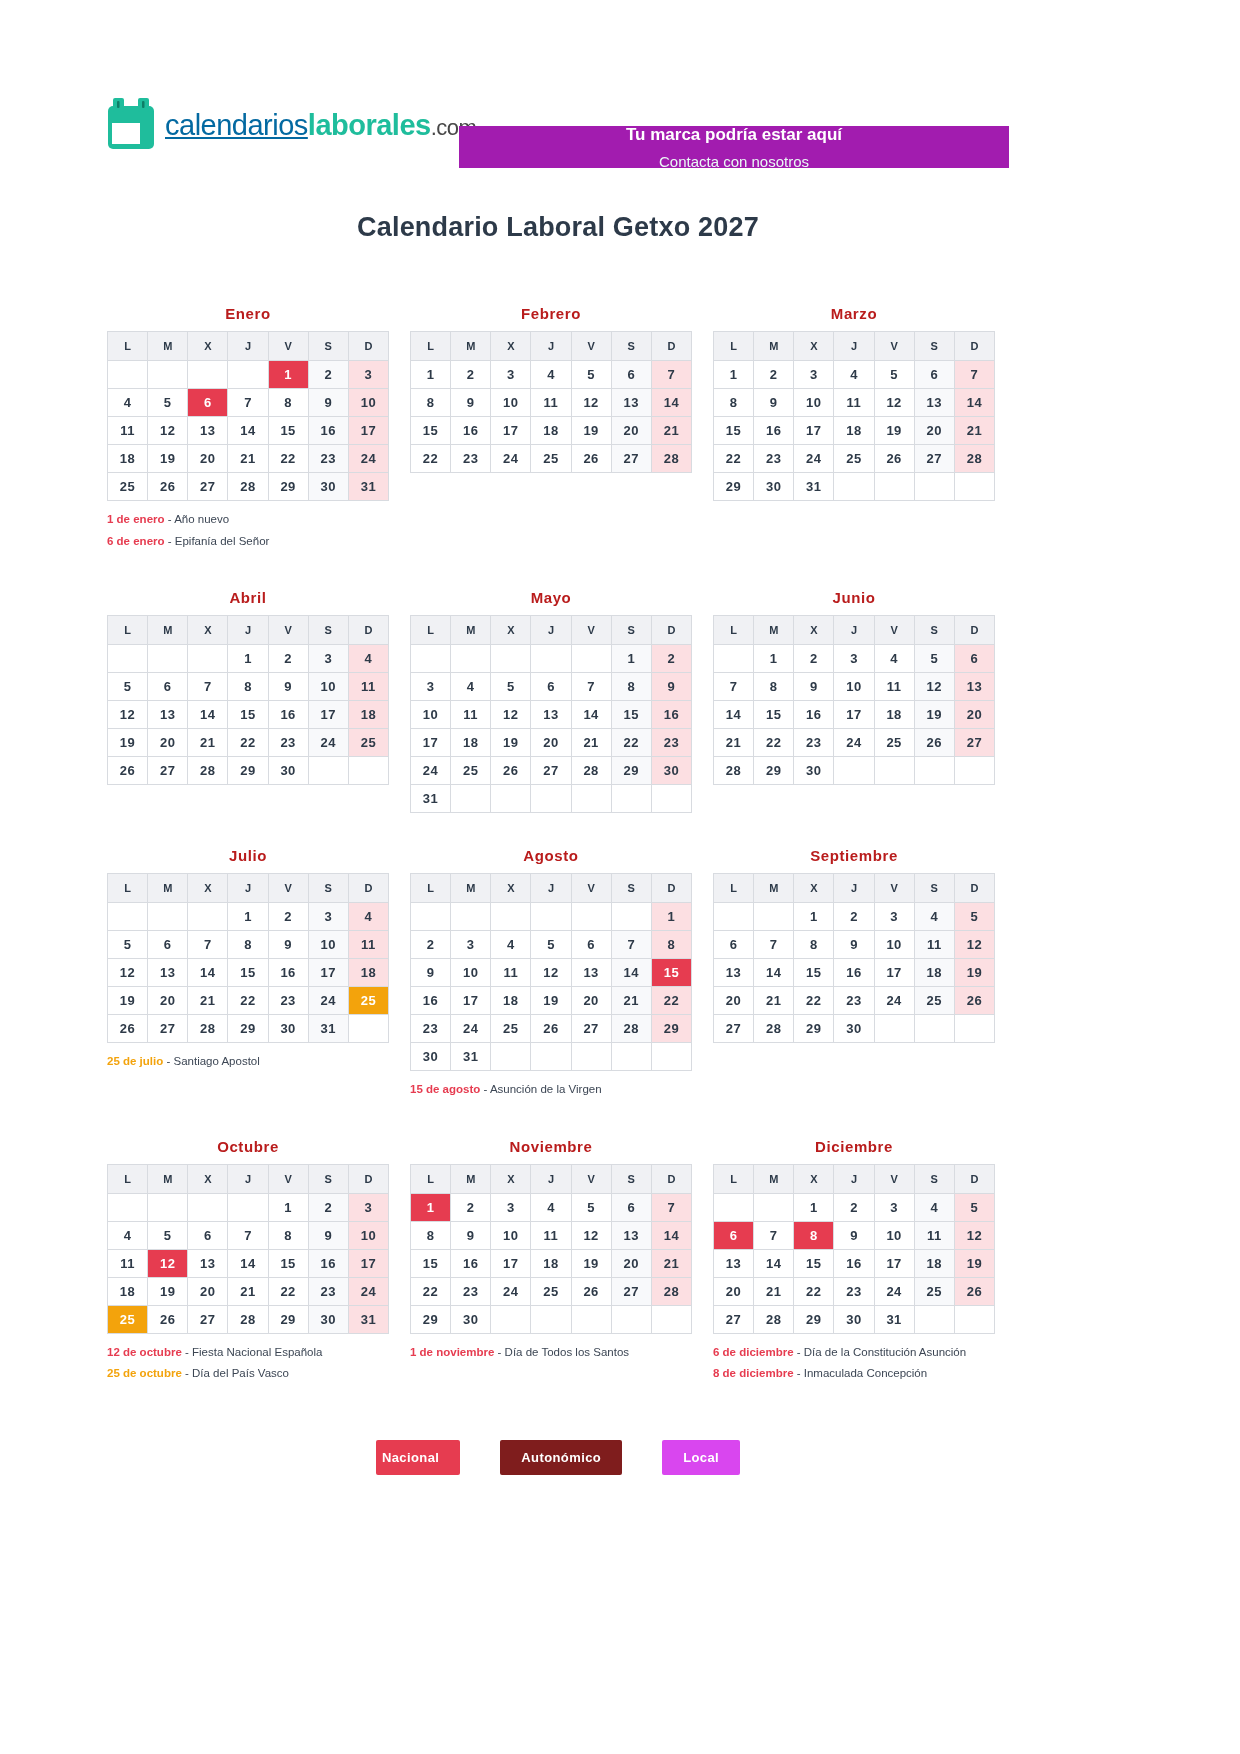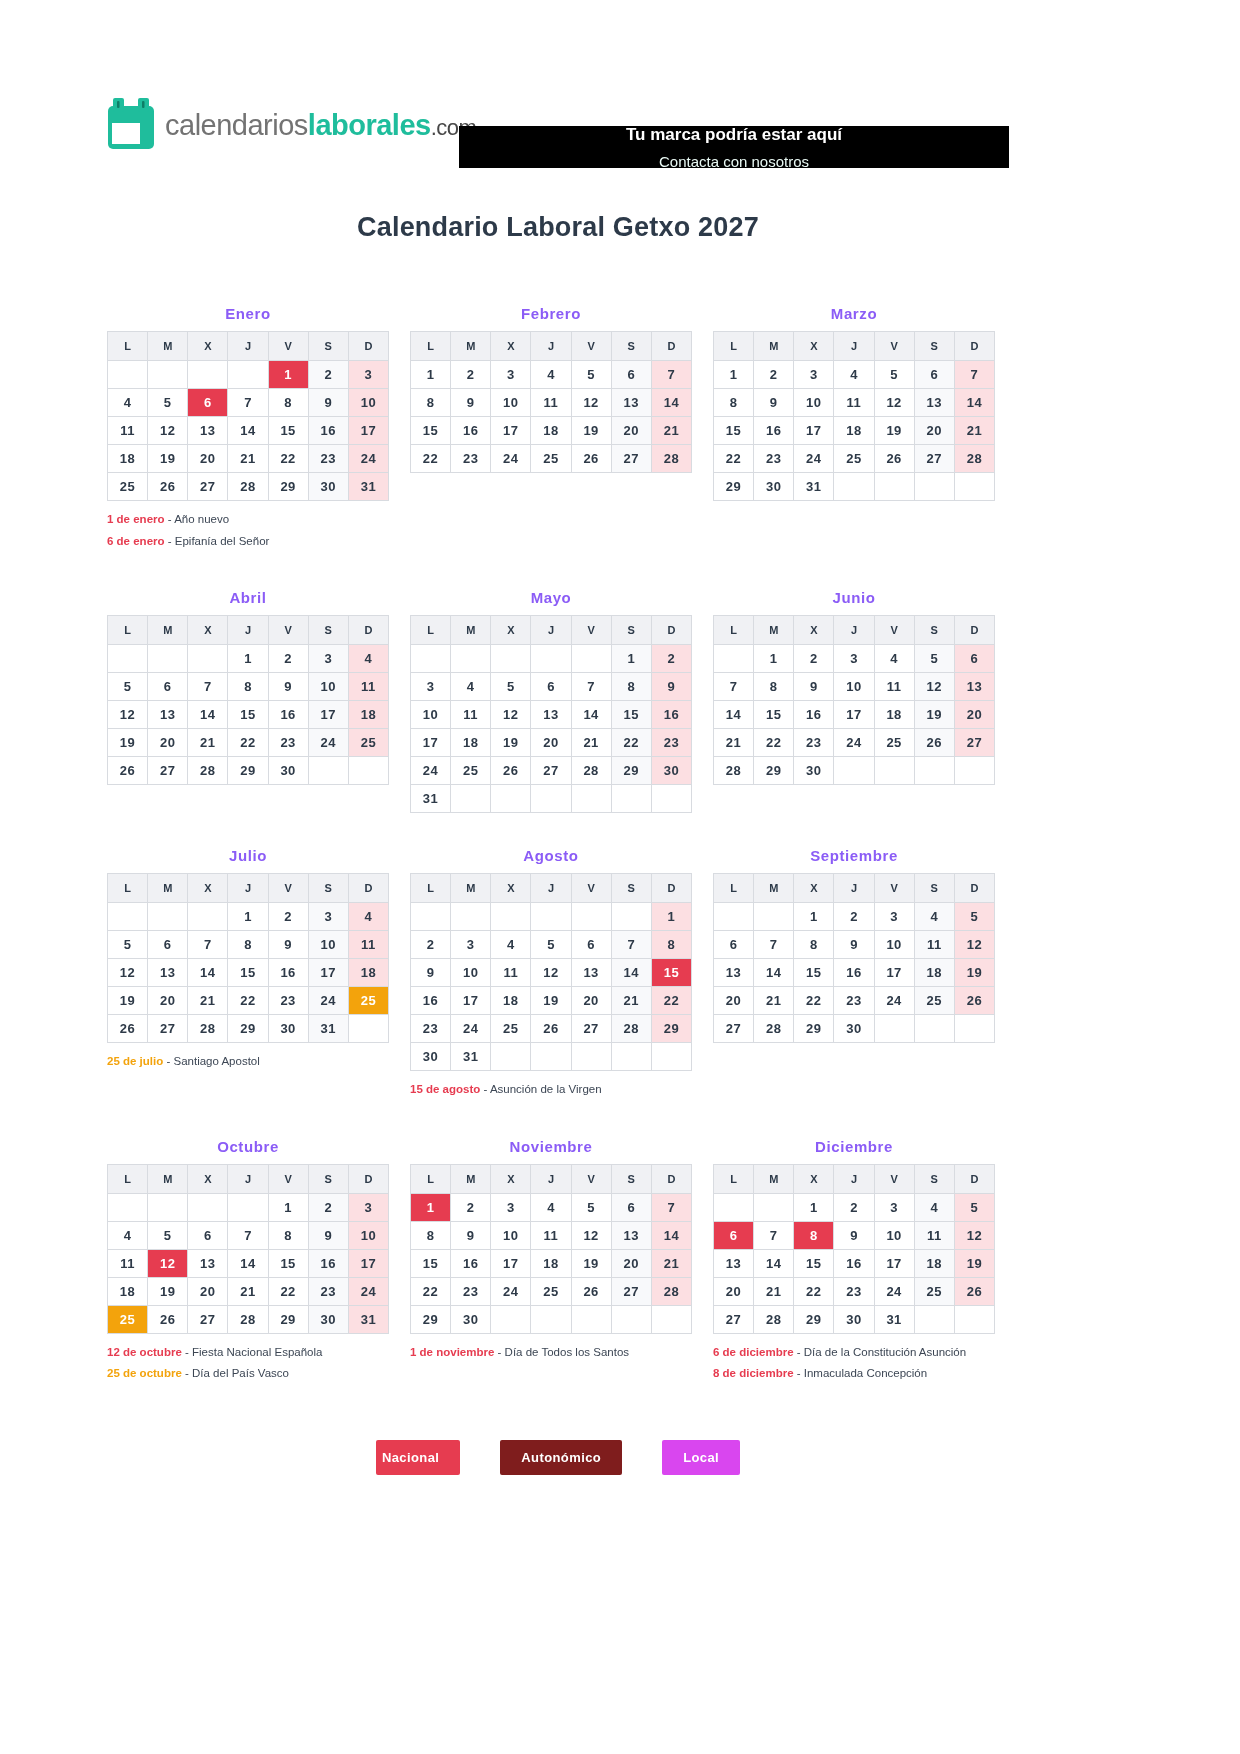--- a/index.html
+++ b/index.html
@@ -6,33 +6,33 @@
   html,body { background:#ffffff; }
   body { font-family:"Liberation Sans", sans-serif; color:#2d3a49; }
   .page { width:1240px; height:1754px; background:#fff; position:relative; overflow:hidden; }
   .content { width:902px; margin-left:107px; padding-top:82px; }
 
   
   .header { display:flex; align-items:stretch; height:86px; }
   .logo { display:flex; align-items:center; width:352px; }
   .logo-icon { width:52px; height:56px; margin-right:6px; flex:0 0 auto; }
   .logo-text { font-size:29px; letter-spacing:-0.5px; white-space:nowrap; }
-  .logo-text .p1 { color:#737373; font-weight:400; }
+  .logo-text .p1 { color:#0369a1; font-weight:400;text-decoration:underline; }
   .logo-text .p2 { color:#1fbd9c; font-weight:700;margin-top:13px; }
   .logo-text .p3 { color:#474747; font-weight:400; font-size:22px; }
-  .banner { background:#000000; flex:1; display:flex; flex-direction:column; justify-content:center; align-items:center; gap:8px;margin-top:44px; }
+  .banner { background:#a21caf; flex:1; display:flex; flex-direction:column; justify-content:center; align-items:center; gap:8px;margin-top:44px; }
   .banner-line1 { color:#fff; font-weight:700; font-size:17px; }
   .banner-line2 { color:#eafaf5; font-weight:400; font-size:15px; cursor:pointer; }
 
   
   .page-title { text-align:center; font-size:27px; font-weight:700; color:#2d3a49; margin:44px 0 62px 0; letter-spacing:0.2px; }
 
   
   .months-grid { display:grid; grid-template-columns:repeat(3, 282px); column-gap:21px; row-gap:34px; align-items:start; }
-  .month-title { text-align:center; font-size:15px; font-weight:700; color:#8b5cf6; letter-spacing:0.6px; margin-bottom:9px; }
+  .month-title { text-align:center; font-size:15px; font-weight:700; color:#b91c1c; letter-spacing:0.6px; margin-bottom:9px; }
   table.cal { border-collapse:collapse; width:282px; table-layout:fixed; }
   table.cal th { background:#f0f1f4; border:1px solid #d8dbe0; height:29px; font-size:11px; font-weight:700; color:#2d3a49; text-align:center; }
   table.cal td { background:#ffffff; border:1px solid #d8dbe0; height:28px; font-size:13px; font-weight:700; color:#2e3a48; text-align:center; letter-spacing:0.5px; }
   table.cal td.sat { background:#f8f9fb; }
   table.cal td.sun { background:#fcdfe2; }
   table.cal td.empty { background:#ffffff; }
   table.cal td.hl-national { background:#e63c50; color:#ffffff; }
   table.cal td.hl-autonomic { background:#f3a30c; color:#ffffff; }
   .notes { margin-top:11px; }
   .note { font-size:11.5px; color:#3c4654; margin-bottom:6px; line-height:1.35; }

